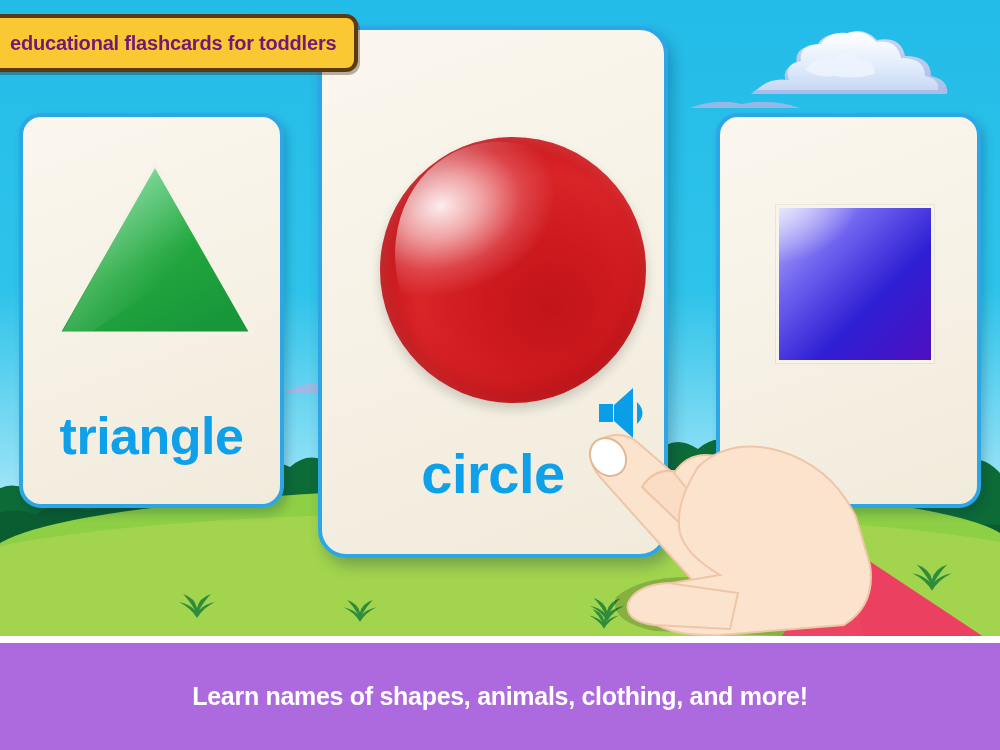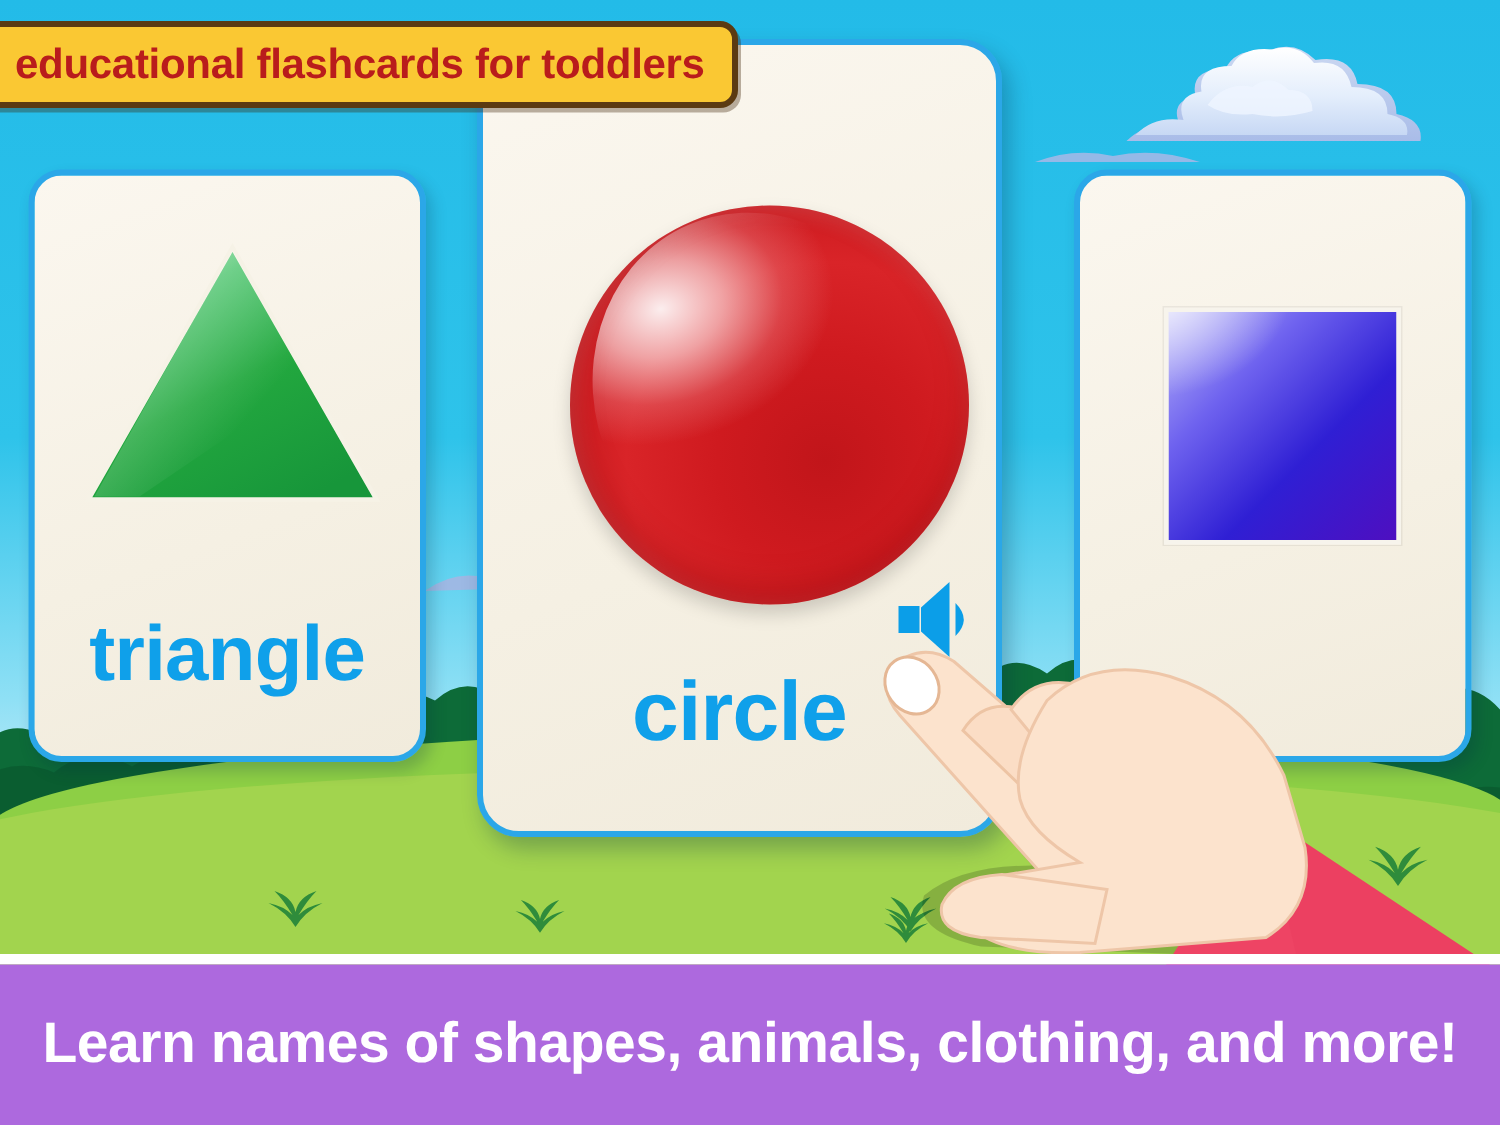--- a/index.html
+++ b/index.html
@@ -52,21 +52,21 @@
     height: 58px; box-sizing: border-box;
     background: #fac833;
     border: 4px solid #5b3a12;
     border-radius: 12px;
     padding: 0 18px 0 20px;
     display: flex; align-items: center;
     box-shadow: 2px 3px 0 rgba(60,35,5,.35);
     z-index: 40;
   }
   .top-banner span {
-    font-size: 28px; font-weight: bold; color: #b91c1c;
+    font-size: 20px; font-weight: bold; color: #701a75;
     letter-spacing: -0.2px; white-space: nowrap;
   }
 
   
   .card {
     position: absolute;
     background: linear-gradient(160deg, #fbf7ef 0%, #f5f0e3 60%, #f1ebdc 100%);
     border: 4px solid #2ba7e8;
     border-radius: 22px;
     box-sizing: border-box;
@@ -135,21 +135,21 @@
   .white-strip {
     position: absolute; left: 0; top: 636px; width: 1000px; height: 7px;
     background: #ffffff; z-index: 35;
   }
   .bottom-banner {
     position: absolute; left: 0; top: 643px; width: 1000px; height: 107px;
     background: #ad69de; z-index: 35;
     display: flex; align-items: center; justify-content: center;
   }
   .bottom-banner span {
-    color: #ffffff; font-size: 38px; font-weight: bold;
+    color: #ffffff; font-size: 25px; font-weight: bold;
     letter-spacing: -0.3px; white-space: nowrap;
   }
 </style>
 </head>
 <body>
 
 <div id="stage">
 
   <div class="sky"></div>
 

